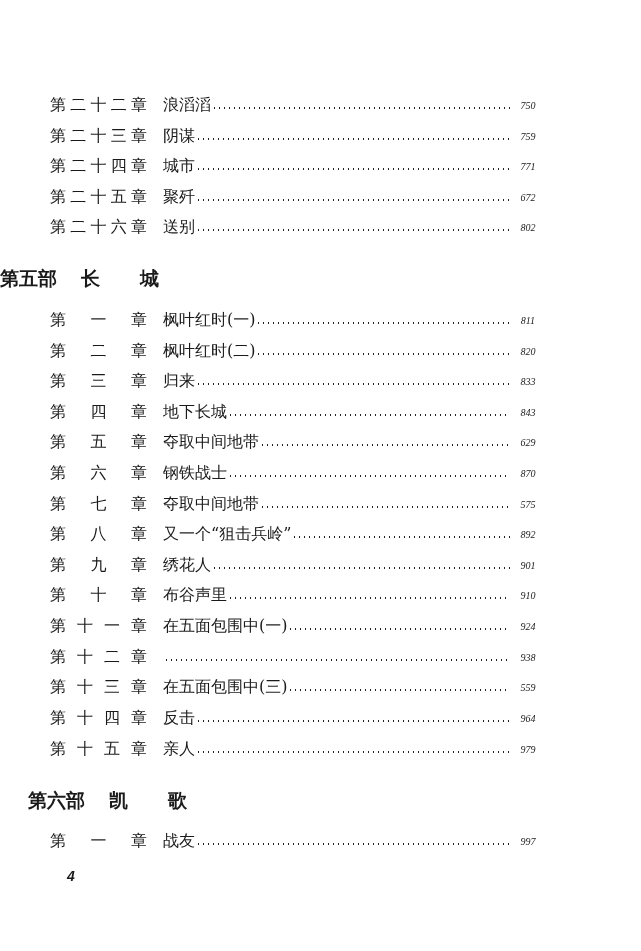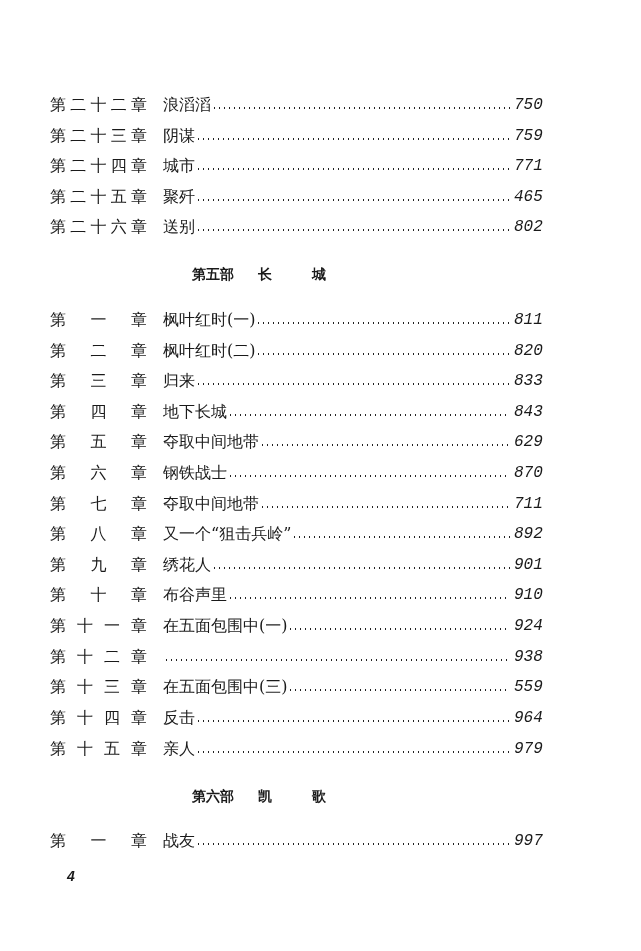--- a/index.html
+++ b/index.html
@@ -7,24 +7,24 @@
       font-family: "DejaVu Serif", "Liberation Serif", serif; color: #1a1a1a; }
     .row { position: absolute; left: 50px; width: 492px; height: 24px;
       display: flex; align-items: center; font-size: 16px; }
     .chap { width: 113px; flex: 0 0 113px; display: flex; justify-content: space-between;
       padding-right: 16px; box-sizing: border-box; letter-spacing: 0; }
     .chap span { display: inline-block; }
     .title { white-space: nowrap; flex: 0 0 auto; }
     .dots { flex: 1 1 auto; height: 10px; margin: 0 4px 0 1px; align-self: center;
       background-image: radial-gradient(circle, #222 0.9px, transparent 1.1px);
       background-size: 5px 4px; background-repeat: repeat-x; background-position: 0 6px; }
-    .page { flex: 0 0 auto; font-family: Liberation Mono, monospace; font-style: italic;
-      font-size: 16px; width: 28px; text-align: center; }
-    .part { position: absolute; left: 0; width: 518px; text-align: center; font-weight: bold;
-      font-family: "DejaVu Sans", sans-serif; font-size: 14px; }
+    .page { flex: 0 0 auto; font-family: Liberation Serif, serif; font-style: italic;
+      font-size: 10px; width: 28px; text-align: center; }
+    .part { position: absolute; left: 0; width: 518px; font-weight: bold;
+      font-family: "DejaVu Sans", sans-serif; font-size: 19px; }
     .part .gap { display: inline-block; width: 24px; }
     .part .gap2 { display: inline-block; width: 40px; }
     .folio { position: absolute; left: 67px; top: 868px; font-family: "Liberation Sans", sans-serif;
       font-style: italic; font-weight: bold; font-size: 14px; }
   </style>
 </head>
 <body>
 
 <div id="toc">
     <div class="row" style="top: 93px;">
@@ -66,21 +66,21 @@
     <div class="row" style="top: 185px;">
       <div class="chap">
         <span>第</span>
         <span>二</span>
         <span>十</span>
         <span>五</span>
         <span>章</span>
       </div>
       <span class="title">聚歼</span>
       <span class="dots"></span>
-      <span class="page">465</span>
+      <span class="page">672</span>
     </div>
     <div class="row" style="top: 215px;">
       <div class="chap">
         <span>第</span>
         <span>二</span>
         <span>十</span>
         <span>六</span>
         <span>章</span>
       </div>
       <span class="title">送别</span>
@@ -149,21 +149,21 @@
       <span class="page">870</span>
     </div>
     <div class="row" style="top: 492px;">
       <div class="chap">
         <span>第</span>
         <span>七</span>
         <span>章</span>
       </div>
       <span class="title">夺取中间地带</span>
       <span class="dots"></span>
-      <span class="page">711</span>
+      <span class="page">575</span>
     </div>
     <div class="row" style="top: 522px;">
       <div class="chap">
         <span>第</span>
         <span>八</span>
         <span>章</span>
       </div>
       <span class="title">又一个“狙击兵岭”</span>
       <span class="dots"></span>
       <span class="page">892</span>
@@ -235,21 +235,21 @@
       <div class="chap">
         <span>第</span>
         <span>十</span>
         <span>五</span>
         <span>章</span>
       </div>
       <span class="title">亲人</span>
       <span class="dots"></span>
       <span class="page">979</span>
     </div>
-    <div class="part" style="top: 788px;"><span>第六部</span><span class="gap"></span><span>凯</span><span class="gap2"></span><span>歌</span></div>
+    <div class="part" style="top: 788px; padding-left: 28px;"><span>第六部</span><span class="gap"></span><span>凯</span><span class="gap2"></span><span>歌</span></div>
     <div class="row" style="top: 829px;">
       <div class="chap">
         <span>第</span>
         <span>一</span>
         <span>章</span>
       </div>
       <span class="title">战友</span>
       <span class="dots"></span>
       <span class="page">997</span>
     </div>

